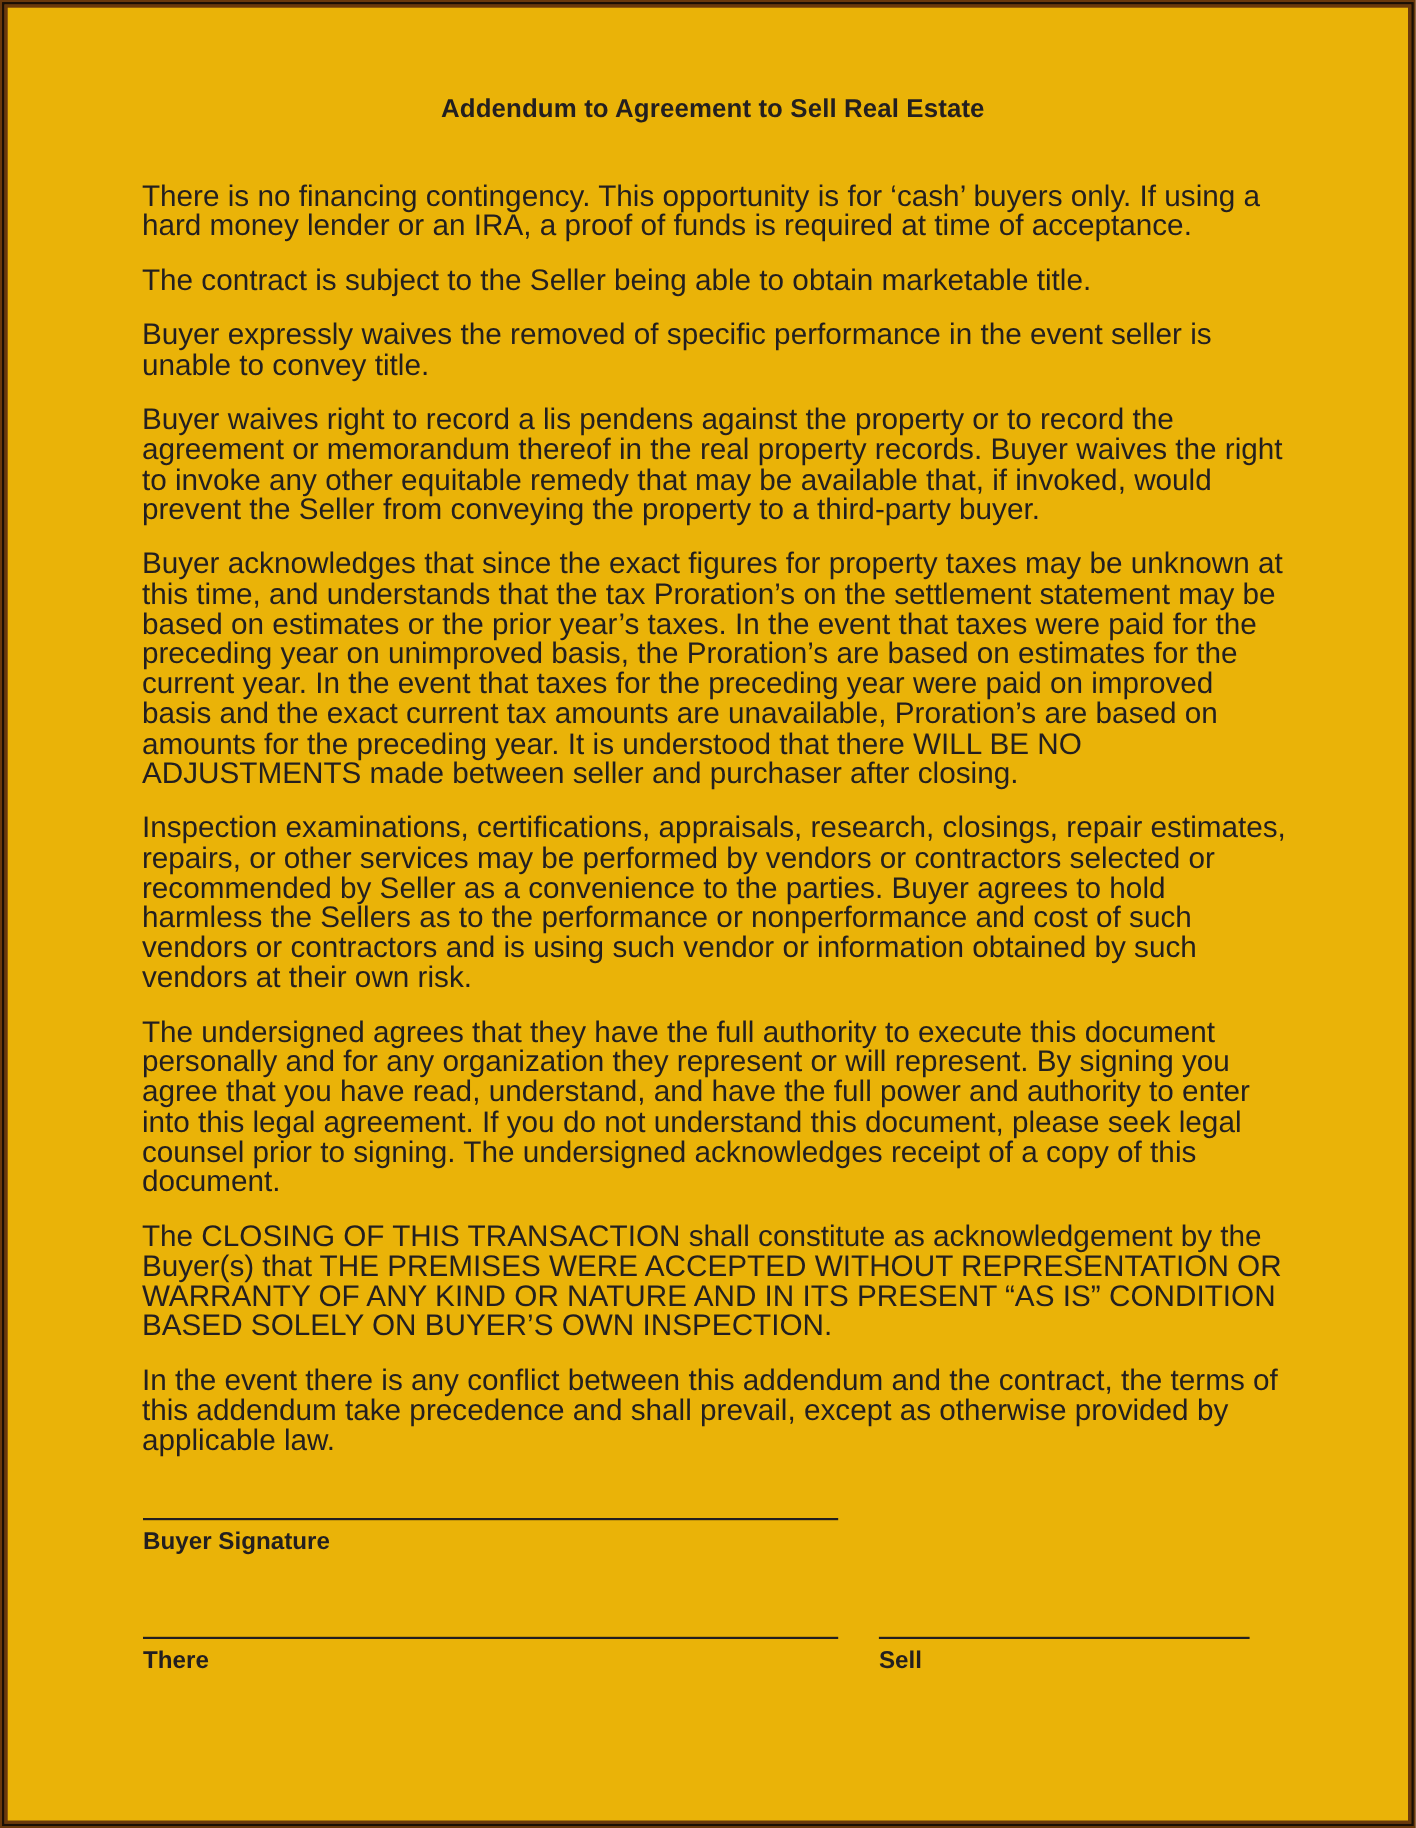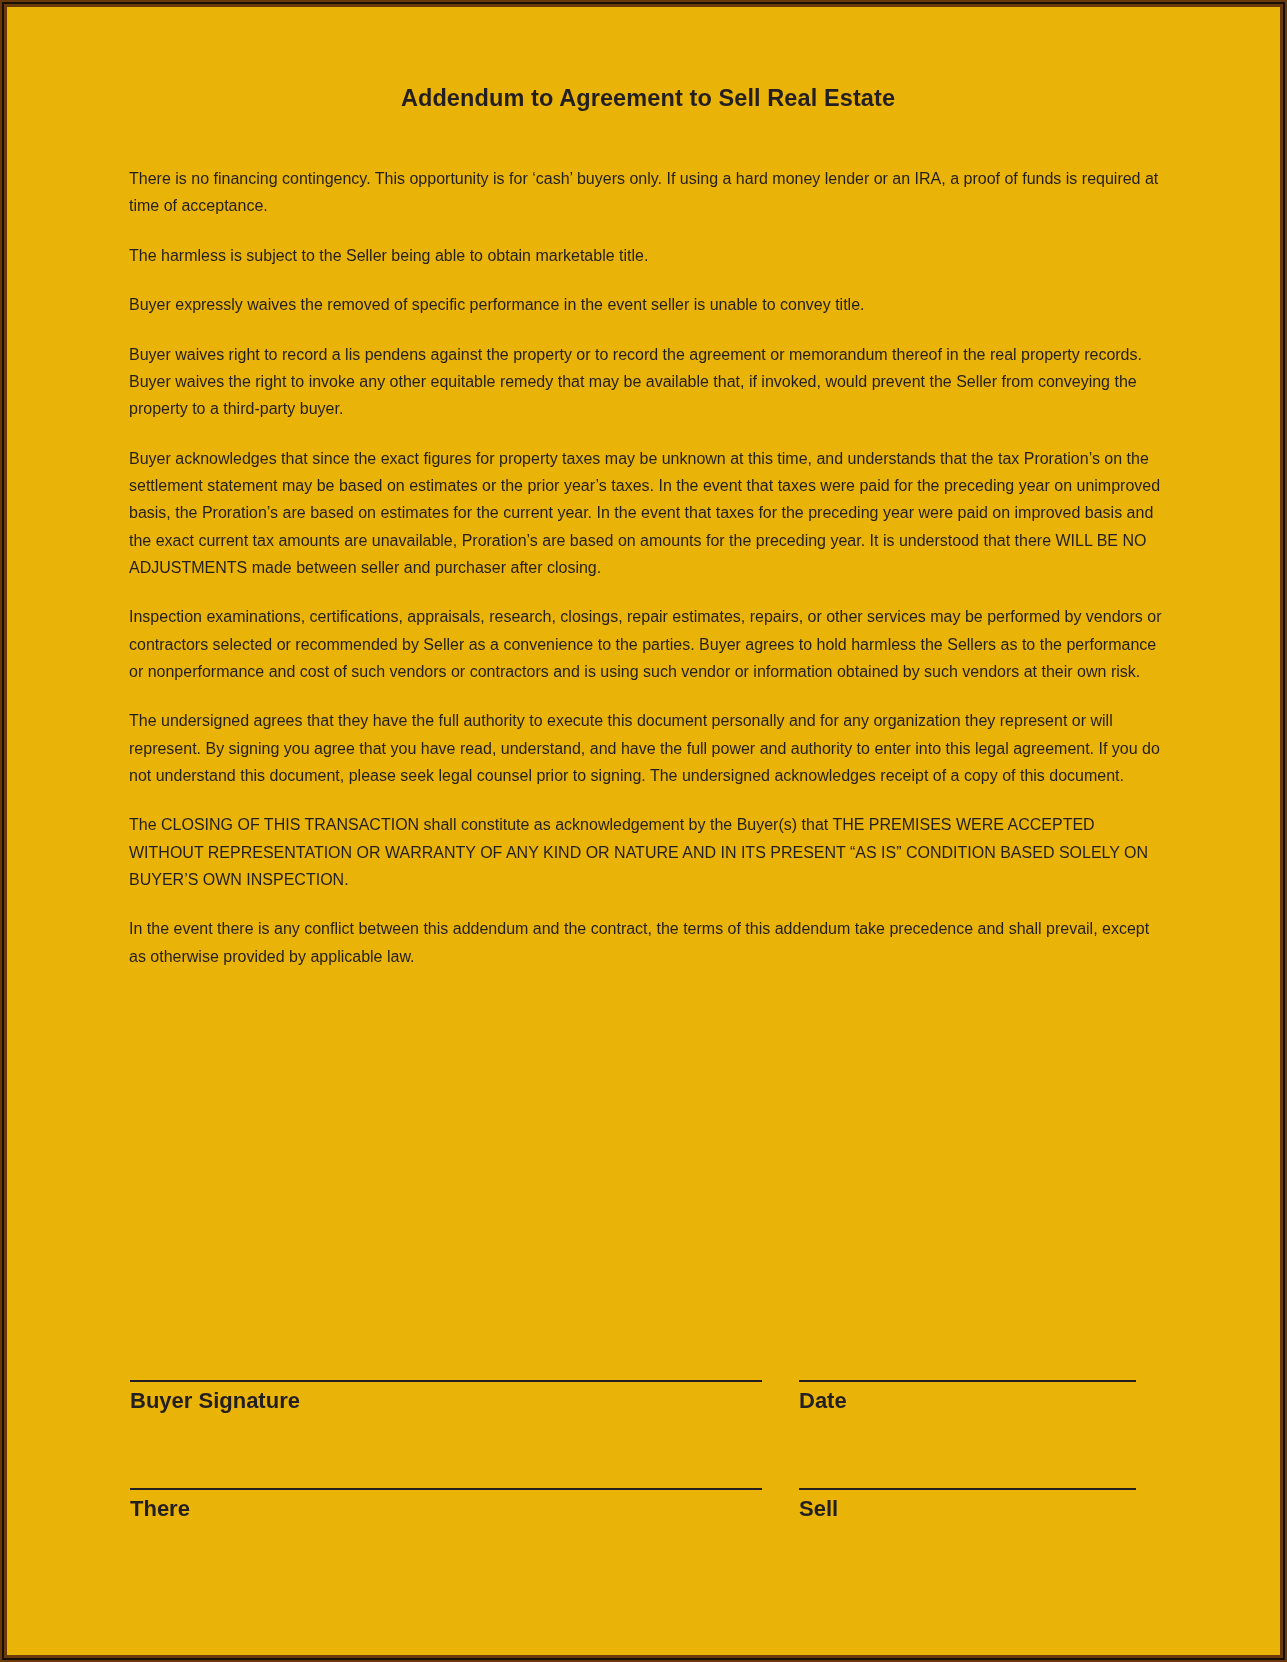--- a/index.html
+++ b/index.html
@@ -23,21 +23,21 @@
     .doc {
       position: absolute; left: 122px; top: 0; width: 1038px;
       font-family: "Liberation Sans", sans-serif; color: #231f20;
     }
     .title {
       position: absolute; left: 0; top: 78px; width: 1038px; text-align: center;
       font-weight: bold; font-size: 23.5px; margin: 0; letter-spacing: 0.1px;
     }
     .body {
       position: absolute; left: 0; top: 158px; width: 1040px;
-      font-size: 16px; line-height: 27.2px;
+      font-size: 27px; line-height: 27.2px;
     }
     .body p { margin: 0 0 22.4px 0; }
     .sig-row {
       position: absolute; left: 0; width: 1040px; height: 60px;
     }
     .sig-row.r1 { top: 1373px; }
     .sig-row.r2 { top: 1481px; }
     .sig-field { position: absolute; top: 0; }
     .sig-field.left { left: 1px; width: 632px; }
     .sig-field.right { left: 670px; width: 337px; }
@@ -50,38 +50,34 @@
 <div class="frame-outer"></div>
 <div class="frame-mid"></div>
 <div class="frame-inner"></div>
 
 <div class="page">
   <div class="doc">
     <h1 class="title">Addendum to Agreement to Sell Real Estate</h1>
 
     <div class="body">
       <p>There is no financing contingency. This opportunity is for ‘cash’ buyers only. If using a hard money lender or an IRA, a proof of funds is required at time of acceptance.</p>
-      <p>The harmless is subject to the Seller being able to obtain marketable title.</p>
+      <p>The contract is subject to the Seller being able to obtain marketable title.</p>
       <p>Buyer expressly waives the removed of specific performance in the event seller is unable to convey title.</p>
       <p>Buyer waives right to record a lis pendens against the property or to record the agreement or memorandum thereof in the real property records. Buyer waives the right to invoke any other equitable remedy that may be available that, if invoked, would prevent the Seller from conveying the property to a third-party buyer.</p>
       <p>Buyer acknowledges that since the exact figures for property taxes may be unknown at this time, and understands that the tax Proration’s on the settlement statement may be based on estimates or the prior year’s taxes. In the event that taxes were paid for the preceding year on unimproved basis, the Proration’s are based on estimates for the current year. In the event that taxes for the preceding year were paid on improved basis and the exact current tax amounts are unavailable, Proration’s are based on amounts for the preceding year. It is understood that there WILL BE NO ADJUSTMENTS made between seller and purchaser after closing.</p>
       <p>Inspection examinations, certifications, appraisals, research, closings, repair estimates, repairs, or other services may be performed by vendors or contractors selected or recommended by Seller as a convenience to the parties. Buyer agrees to hold harmless the Sellers as to the performance or nonperformance and cost of such vendors or contractors and is using such vendor or information obtained by such vendors at their own risk.</p>
       <p>The undersigned agrees that they have the full authority to execute this document personally and for any organization they represent or will represent. By signing you agree that you have read, understand, and have the full power and authority to enter into this legal agreement. If you do not understand this document, please seek legal counsel prior to signing. The undersigned acknowledges receipt of a copy of this document.</p>
       <p>The CLOSING OF THIS TRANSACTION shall constitute as acknowledgement by the Buyer(s) that THE PREMISES WERE ACCEPTED WITHOUT REPRESENTATION OR WARRANTY OF ANY KIND OR NATURE AND IN ITS PRESENT “AS IS” CONDITION BASED SOLELY ON BUYER’S OWN INSPECTION.</p>
       <p>In the event there is any conflict between this addendum and the contract, the terms of this addendum take precedence and shall prevail, except as otherwise provided by applicable law.</p>
     </div>
 
     <div class="sig-row r1">
       <div class="sig-field left">
         <div class="sig-line"></div>
         <div class="sig-label">Buyer Signature</div>
-      </div>
-      <div class="sig-field right">
-        <div class="sig-line"></div>
-        <div class="sig-label">Date</div>
       </div>
     </div>
 
     <div class="sig-row r2">
       <div class="sig-field left">
         <div class="sig-line"></div>
         <div class="sig-label">There</div>
       </div>
       <div class="sig-field right">
         <div class="sig-line"></div>

